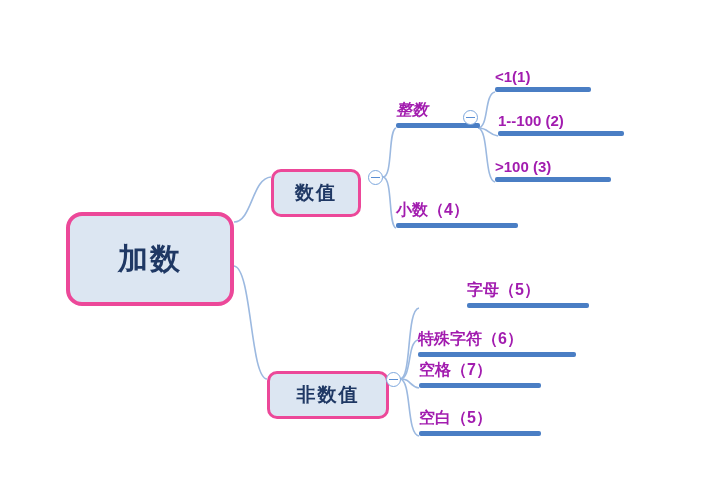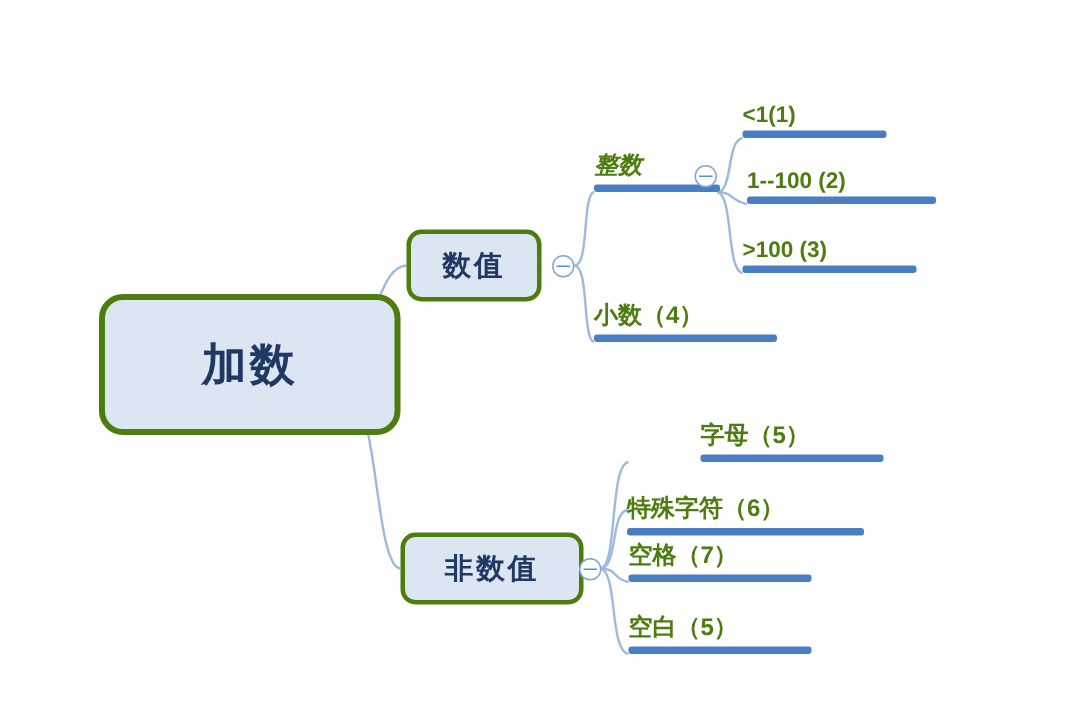--- a/index.html
+++ b/index.html
@@ -24,34 +24,35 @@
     width: 720px;
     height: 483px;
     pointer-events: none;
   }
 
   
   .node-box {
     position: absolute;
     box-sizing: border-box;
     background: #dce6f2;
-    border: 3px solid #4d7c0f;
+    border: 3px solid #ec4899;
     border-radius: 12px;
     display: flex;
     align-items: center;
     justify-content: center;
     color: #1f3864;
     font-weight: bold;
     letter-spacing: 2px;
     white-space: nowrap;
+    margin-top: 16px;
   }
   .node-root {
     left: 66px;
     top: 196px;
-    width: 201px;
+    width: 168px;
     height: 94px;
     font-size: 30px;
     border-radius: 16px;
     border-width: 4px;
   }
   .node-l2 {
     font-size: 19px;
     border-radius: 10px;
   }
   .node-numeric {
@@ -70,21 +71,21 @@
   
   .bar-node {
     position: absolute;
     box-sizing: border-box;
   }
   .bar-node .bar-label {
     position: absolute;
     left: 0;
     bottom: 7px;
     white-space: nowrap;
-    color: #4d7c0f;
+    color: #a21caf;
     font-size: 16px;
     font-weight: bold;
   }
   .bar-node .bar-rule {
     position: absolute;
     left: 0;
     bottom: 0;
     height: 5px;
     background: #4a7ec4;
     border-radius: 2px;

